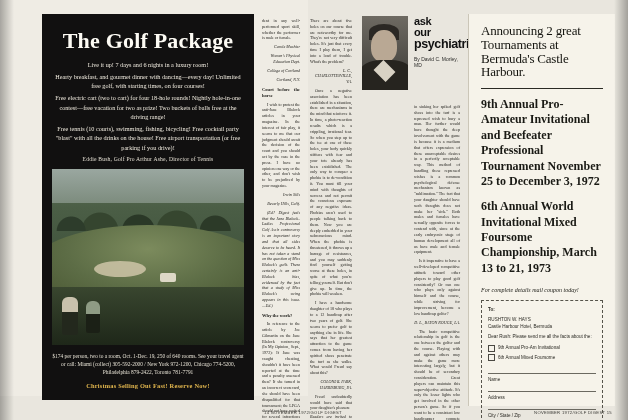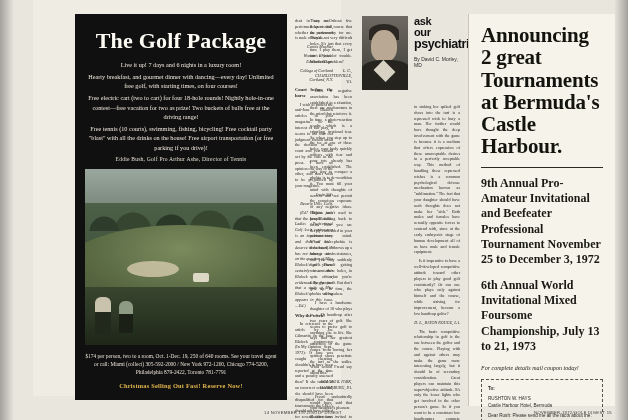--- a/index.html
+++ b/index.html
@@ -27,21 +27,20 @@
   }
   .gutter.left { left: 0; background: linear-gradient(to right, rgba(0,0,0,0.30), rgba(0,0,0,0.0)); }
   .gutter.right { right: 0; background: linear-gradient(to left, rgba(0,0,0,0.30), rgba(0,0,0,0.0)); }
 
   
   .left-page {
     position: absolute;
     left: 0; top: 0;
     width: 308px; height: 396px;
     background: #efece4;
-    margin-left: 33px;
   }
   .ad {
     position: absolute;
     left: 42px; top: 14px;
     width: 212px; height: 386px;
     background: #111010;
     color: #f3f0e8;
     box-sizing: border-box;
     padding: 9px 10px 6px 10px;
   }
@@ -222,22 +221,22 @@
   .right-ad {
     position: absolute;
     left: 468px; top: 14px;
     width: 146px; height: 392px;
     background: #f6f3ea;
     border-left: 0.5px solid #cbc6b8;
   }
   .rad-pad { padding: 10px 12px 8px 12px; }
   .rad-title {
     font-family: "Liberation Serif", serif;
-    font-weight: bold;
-    font-size: 21px;
+    font-weight: normal;
+    font-size: 13px;
     line-height: 1.06;
     color: #14140f;
     letter-spacing: -0.2px;
   }
   .rad-rule {
     height: 1px; background: #2a2a24; margin: 9px 0 8px 0;
   }
   .rad-sub {
     font-family: "Liberation Serif", serif;
     font-weight: bold;
@@ -368,21 +367,21 @@
     <p class="sig">D. L., BATON ROUGE, LA.</p>
     <p>The basic competitive relationship in golf is the one between the golfer and the course. Playing with and against others may make the game more interesting largely, but it should be of secondary consideration. Great players can maintain this super-objective attitude. It's only the lesser lights who get involved in the other person's game. So if you want to be a consistent low handicapper, compete against the course.</p>
 
   </div>
 
   <div class="right-ad">
     <div class="rad-pad">
       <div class="rad-title">Announcing 2 great Tournaments at Bermuda's Castle Harbour.</div>
       <div class="rad-rule"></div>
       <div class="rad-sub">9th Annual Pro-Amateur Invitational and Beefeater Professional Tournament November 25 to December 3, 1972</div>
-      <div class="rad-sub second">6th Annual World Invitational Mixed Foursome Championship, July 13 to 21, 1973</div>
+      <div class="rad-sub second">6th Annual World Invitational Mixed Foursome Championship, March 13 to 21, 1973</div>
       <div class="rad-note">For complete details mail coupon today!</div>
 
       <div class="coupon">
         <div class="to">To:</div>
         <div>RUSHTON W. HAYS</div>
         <div>Castle Harbour Hotel, Bermuda</div>
         <div style="margin-top:3px;">Dear Rush: Please send me all the facts about the:</div>
         <div class="checks">
           <div class="chk">
             <span class="box"></span>

